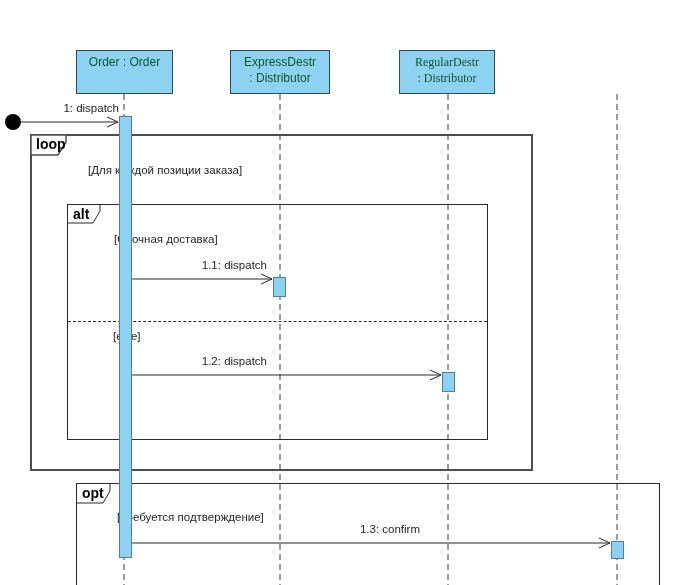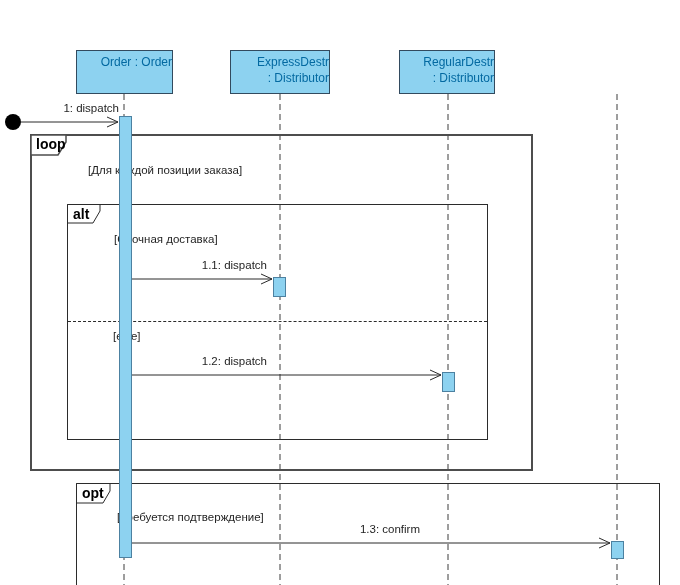--- a/index.html
+++ b/index.html
@@ -36,27 +36,27 @@
   .frame-tab { position: absolute; left: 1px; top: 2px; width: 138px; height: 25px; z-index: 3; }
   .frame-tab svg { position: absolute; left: 0; top: 0; }
   .frame-tab .tab-text {
     position: absolute; left: 8px; top: 4px; font-size: 11.5px; white-space: nowrap;
   }
   .frame-tab .kw { font-weight: bold; margin-right: 4px; }
 
   .head {
     position: absolute; top: 50px; height: 44px; z-index: 5;
     background: var(--fill, #8DD2F0); border: 1.5px solid var(--stroke, #324A5E);
-    display: flex; flex-direction: column; align-items: flex-end;
+    display: flex; flex-direction: column; align-items: center;
     padding-top: 3px; font-size: 12px; line-height: 16px; text-align: center;
-    color: #0369a1;
+    color: #14532d;
   }
   .head-order   { left: 76px;  width: 97px; }
   .head-express { left: 230px; width: 100px; }
-  .head-regular { left: 399px; width: 96px; }
+  .head-regular { left: 399px; width: 96px; font-family: Liberation Serif, serif; }
   .head-message { left: 569px; width: 96px; }
 
   .activation {
     position: absolute; z-index: 5;
     background: var(--fill, #8DD2F0); border: 1px solid var(--act-border, #4C81A1);
   }
   .act-order   { left: 119px; top: 116px; width: 13px; height: 442px; }
   .act-express { left: 273px; top: 277px; width: 13px; height: 20px; }
   .act-regular { left: 442px; top: 372px; width: 13px; height: 20px; }
   .act-message { left: 611px; top: 541px; width: 13px; height: 18px; }

